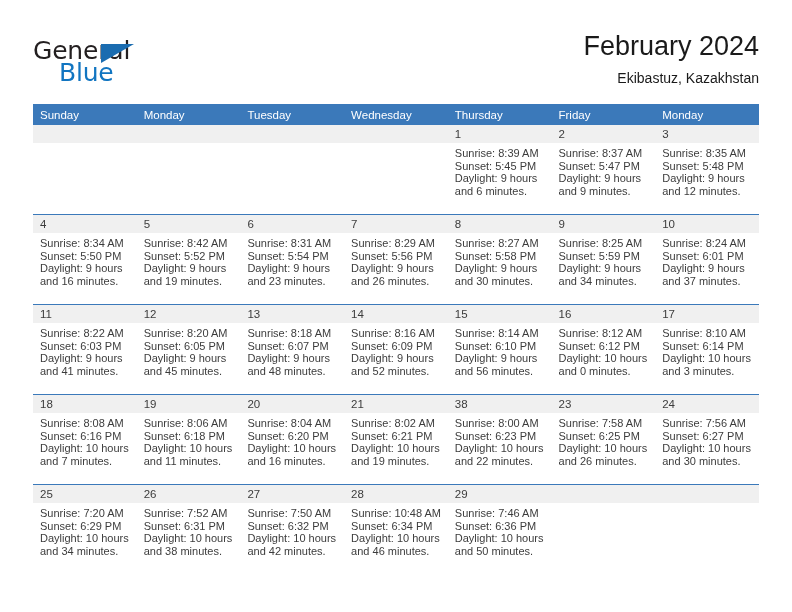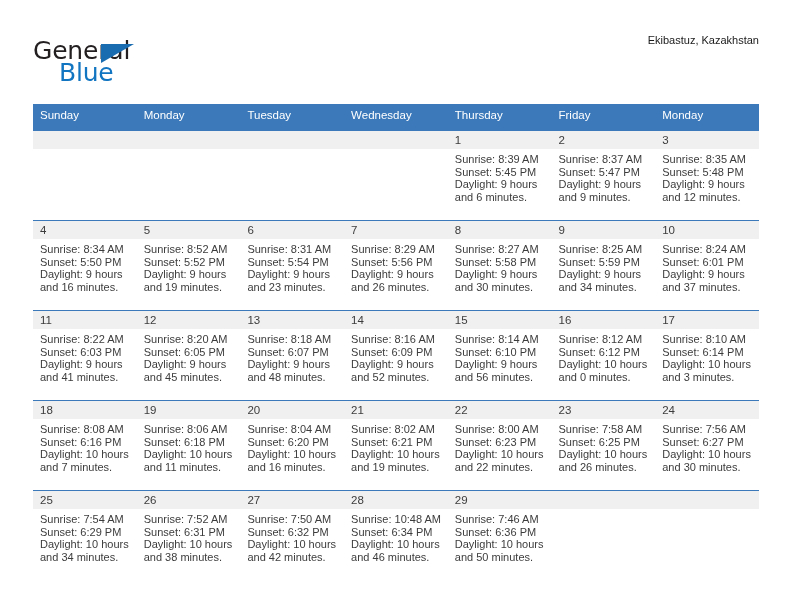--- a/index.html
+++ b/index.html
@@ -74,45 +74,45 @@
   }
   .cal-title {
     font-size: 27px;
     font-weight: 400;
     color: #1a1a1a;
     line-height: 32px;
     white-space: nowrap;
     font-family: "Liberation Sans", sans-serif;
   }
   .cal-subtitle {
-    font-size: 11px;
+    font-size: 14px;
     font-weight: 400;
     color: #1a1a1a;
     line-height: 20px;
-    margin-top: 0;
+    margin-top: 6px;
     white-space: nowrap;
     font-family: "Liberation Sans", sans-serif;
   }
 
   
   .calendar {
     position: absolute;
     left: 33px;
     top: 104px;
     width: 726px;
     border-collapse: collapse;
     table-layout: fixed;
   }
   .calendar th {
     background: #3b79ba;
     color: #ffffff;
     font-size: 11.5px;
     font-weight: 400;
     text-align: left;
-    padding: 5px 0 10px 7px;
+    padding: 5px 0 4px 7px;
     border: none;
     font-family: "Liberation Sans", sans-serif;
   }
   .weekrow > td {
     padding: 0;
     border: none;
     border-top: 1.6px solid #3b79ba;
     vertical-align: top;
     height: 89px;
   }
@@ -148,20 +148,21 @@
 
   <div class="topbar">
 
     <div class="logo">
       <span class="logo-general">General</span>
       <span class="logo-flag"></span>
       <span class="logo-blue">Blue</span>
     </div>
 
     <div class="title-block">
+      <div class="cal-title">February 2024</div>
       <div class="cal-subtitle">Ekibastuz, Kazakhstan</div>
     </div>
 
   </div>
 
   <table class="calendar">
     <colgroup>
       <col style="width:103.7px">
         <col style="width:103.7px">
         <col style="width:103.7px">
@@ -255,21 +256,21 @@
           <div class="dayinfo">
             <div>Sunrise: 8:34 AM</div>
             <div>Sunset: 5:50 PM</div>
             <div>Daylight: 9 hours</div>
             <div>and 16 minutes.</div>
           </div>
         </td>
         <td>
           <div class="daynum">5</div>
           <div class="dayinfo">
-            <div>Sunrise: 8:52 AM</div>
+            <div>Sunrise: 8:42 AM</div>
             <div>Sunset: 5:52 PM</div>
             <div>Daylight: 9 hours</div>
             <div>and 19 minutes.</div>
           </div>
         </td>
         <td>
           <div class="daynum">6</div>
           <div class="dayinfo">
             <div>Sunrise: 8:31 AM</div>
             <div>Sunset: 5:54 PM</div>
@@ -412,21 +413,21 @@
         <td>
           <div class="daynum">21</div>
           <div class="dayinfo">
             <div>Sunrise: 8:02 AM</div>
             <div>Sunset: 6:21 PM</div>
             <div>Daylight: 10 hours</div>
             <div>and 19 minutes.</div>
           </div>
         </td>
         <td>
-          <div class="daynum">22</div>
+          <div class="daynum">38</div>
           <div class="dayinfo">
             <div>Sunrise: 8:00 AM</div>
             <div>Sunset: 6:23 PM</div>
             <div>Daylight: 10 hours</div>
             <div>and 22 minutes.</div>
           </div>
         </td>
         <td>
           <div class="daynum">23</div>
           <div class="dayinfo">
@@ -444,21 +445,21 @@
             <div>Daylight: 10 hours</div>
             <div>and 30 minutes.</div>
           </div>
         </td>
       </tr>
 
       <tr class="weekrow">
         <td>
           <div class="daynum">25</div>
           <div class="dayinfo">
-            <div>Sunrise: 7:54 AM</div>
+            <div>Sunrise: 7:20 AM</div>
             <div>Sunset: 6:29 PM</div>
             <div>Daylight: 10 hours</div>
             <div>and 34 minutes.</div>
           </div>
         </td>
         <td>
           <div class="daynum">26</div>
           <div class="dayinfo">
             <div>Sunrise: 7:52 AM</div>
             <div>Sunset: 6:31 PM</div>

